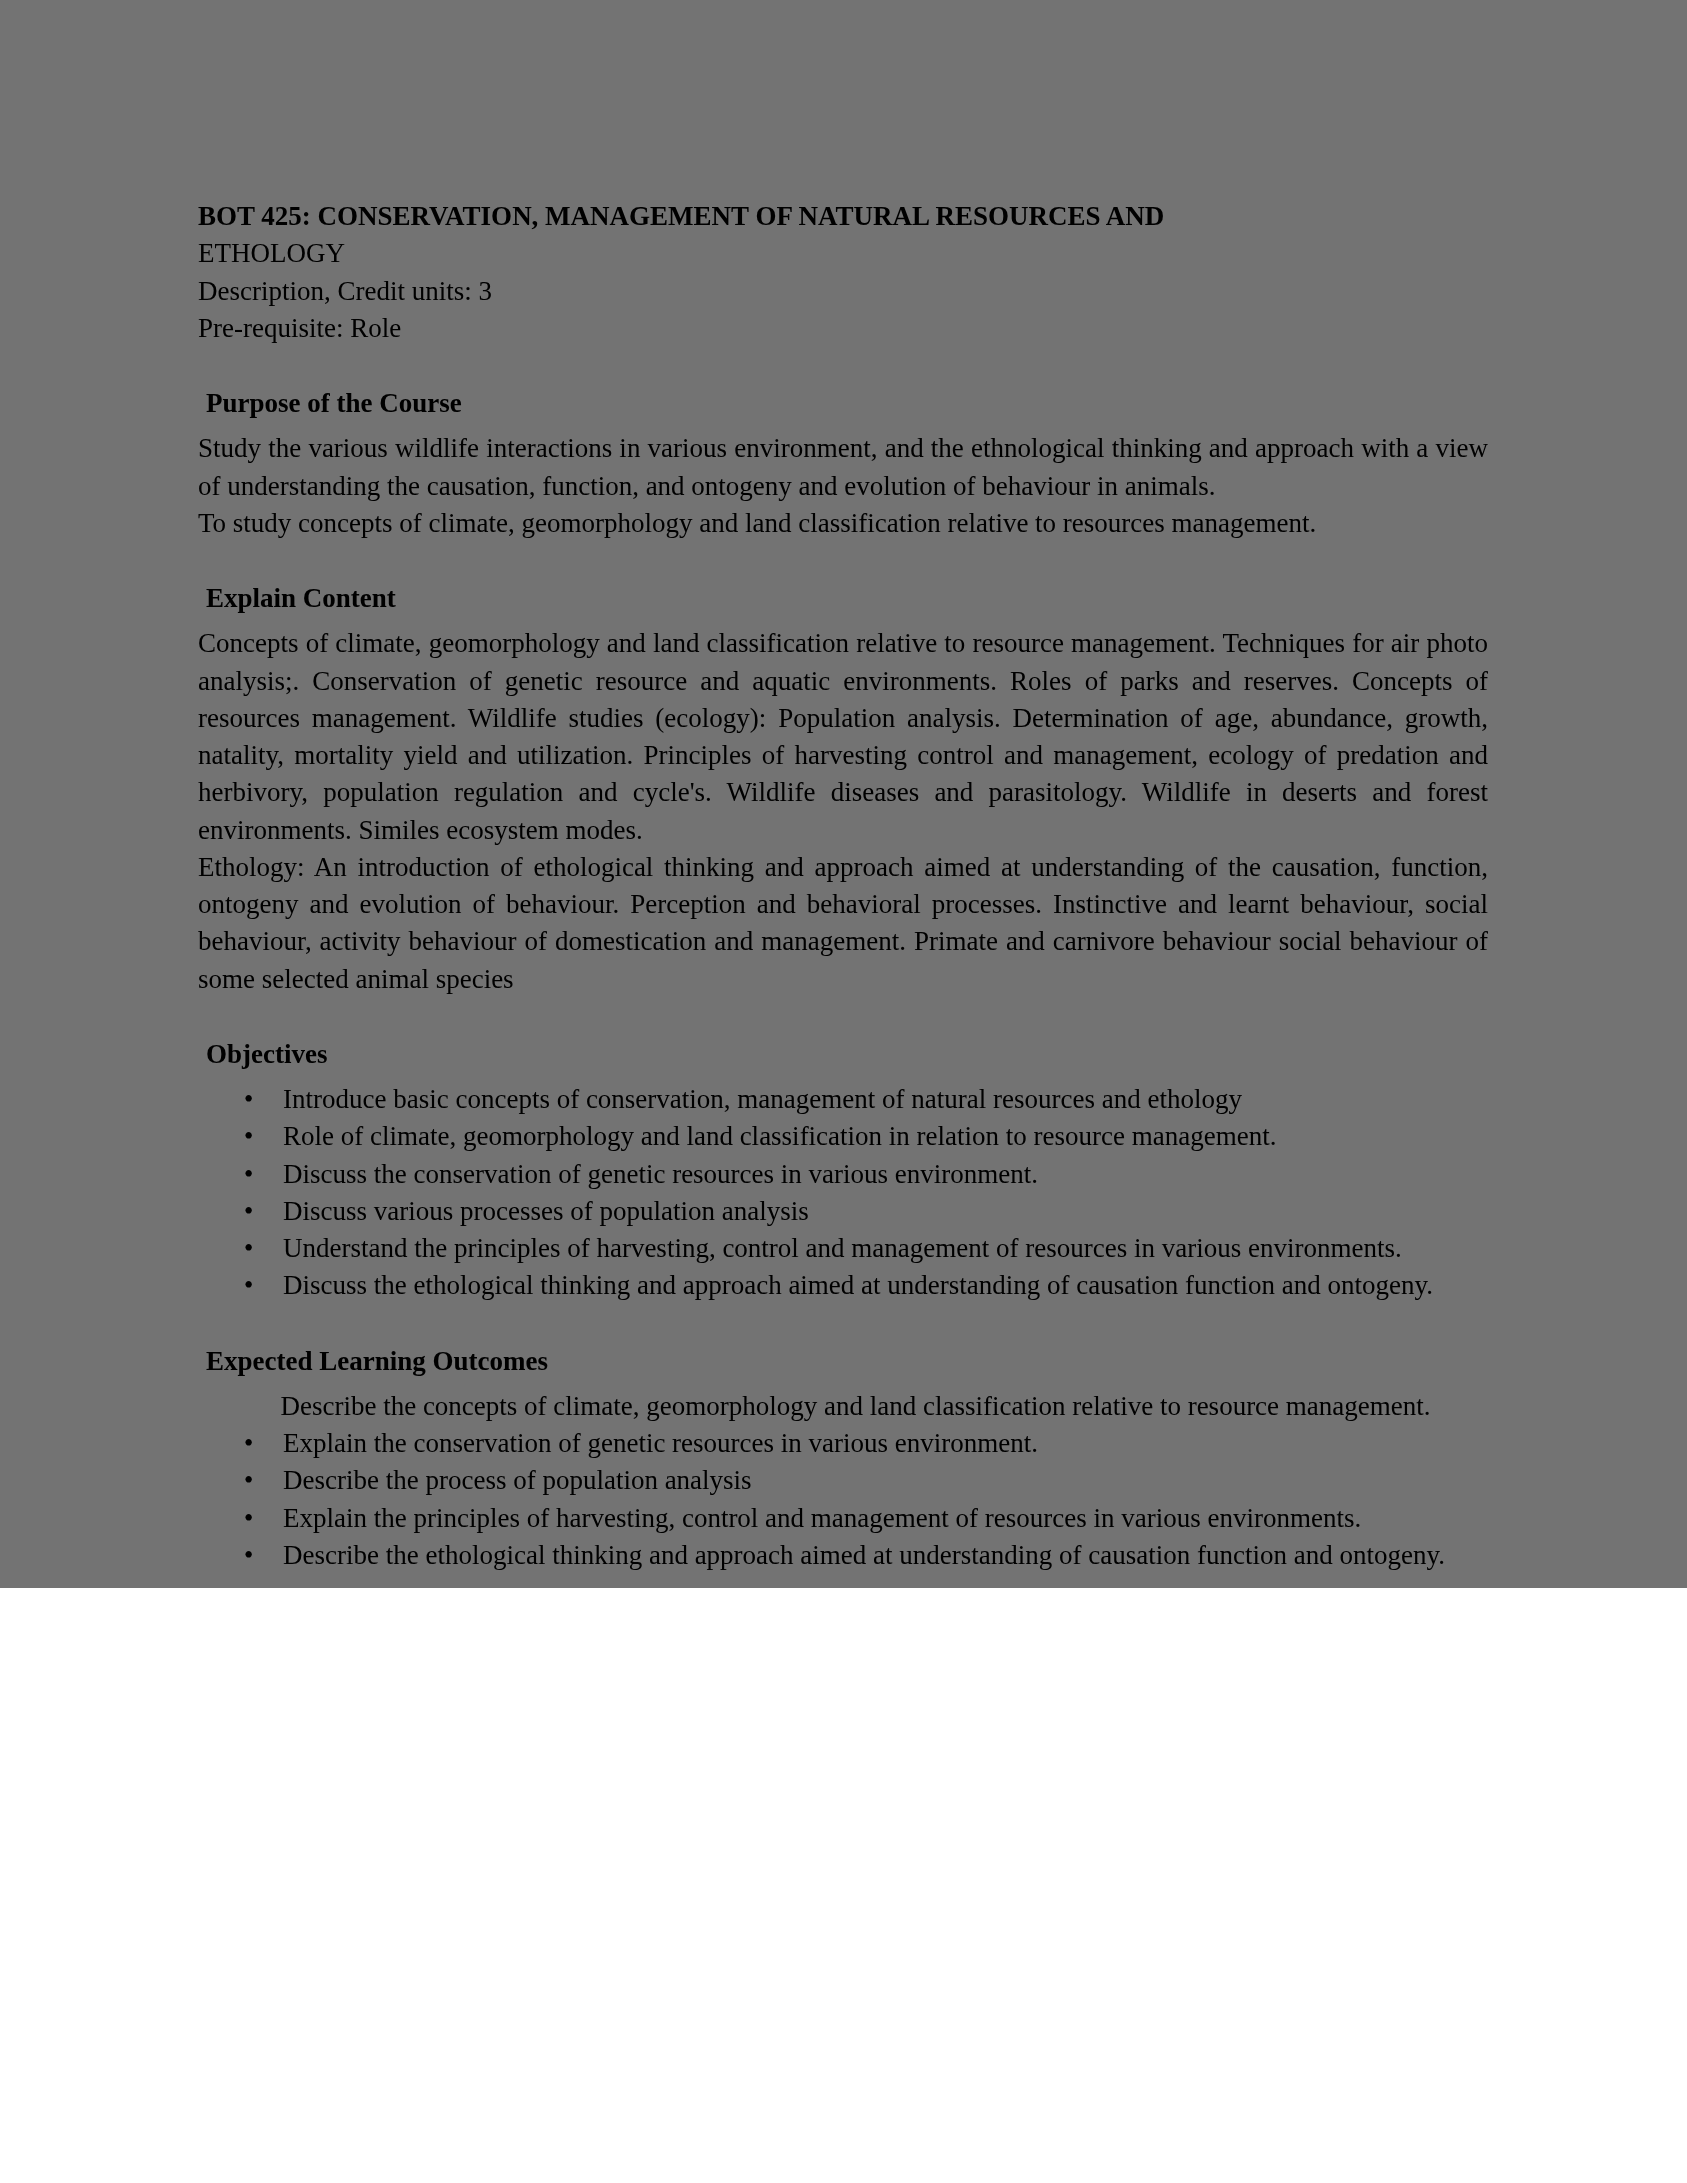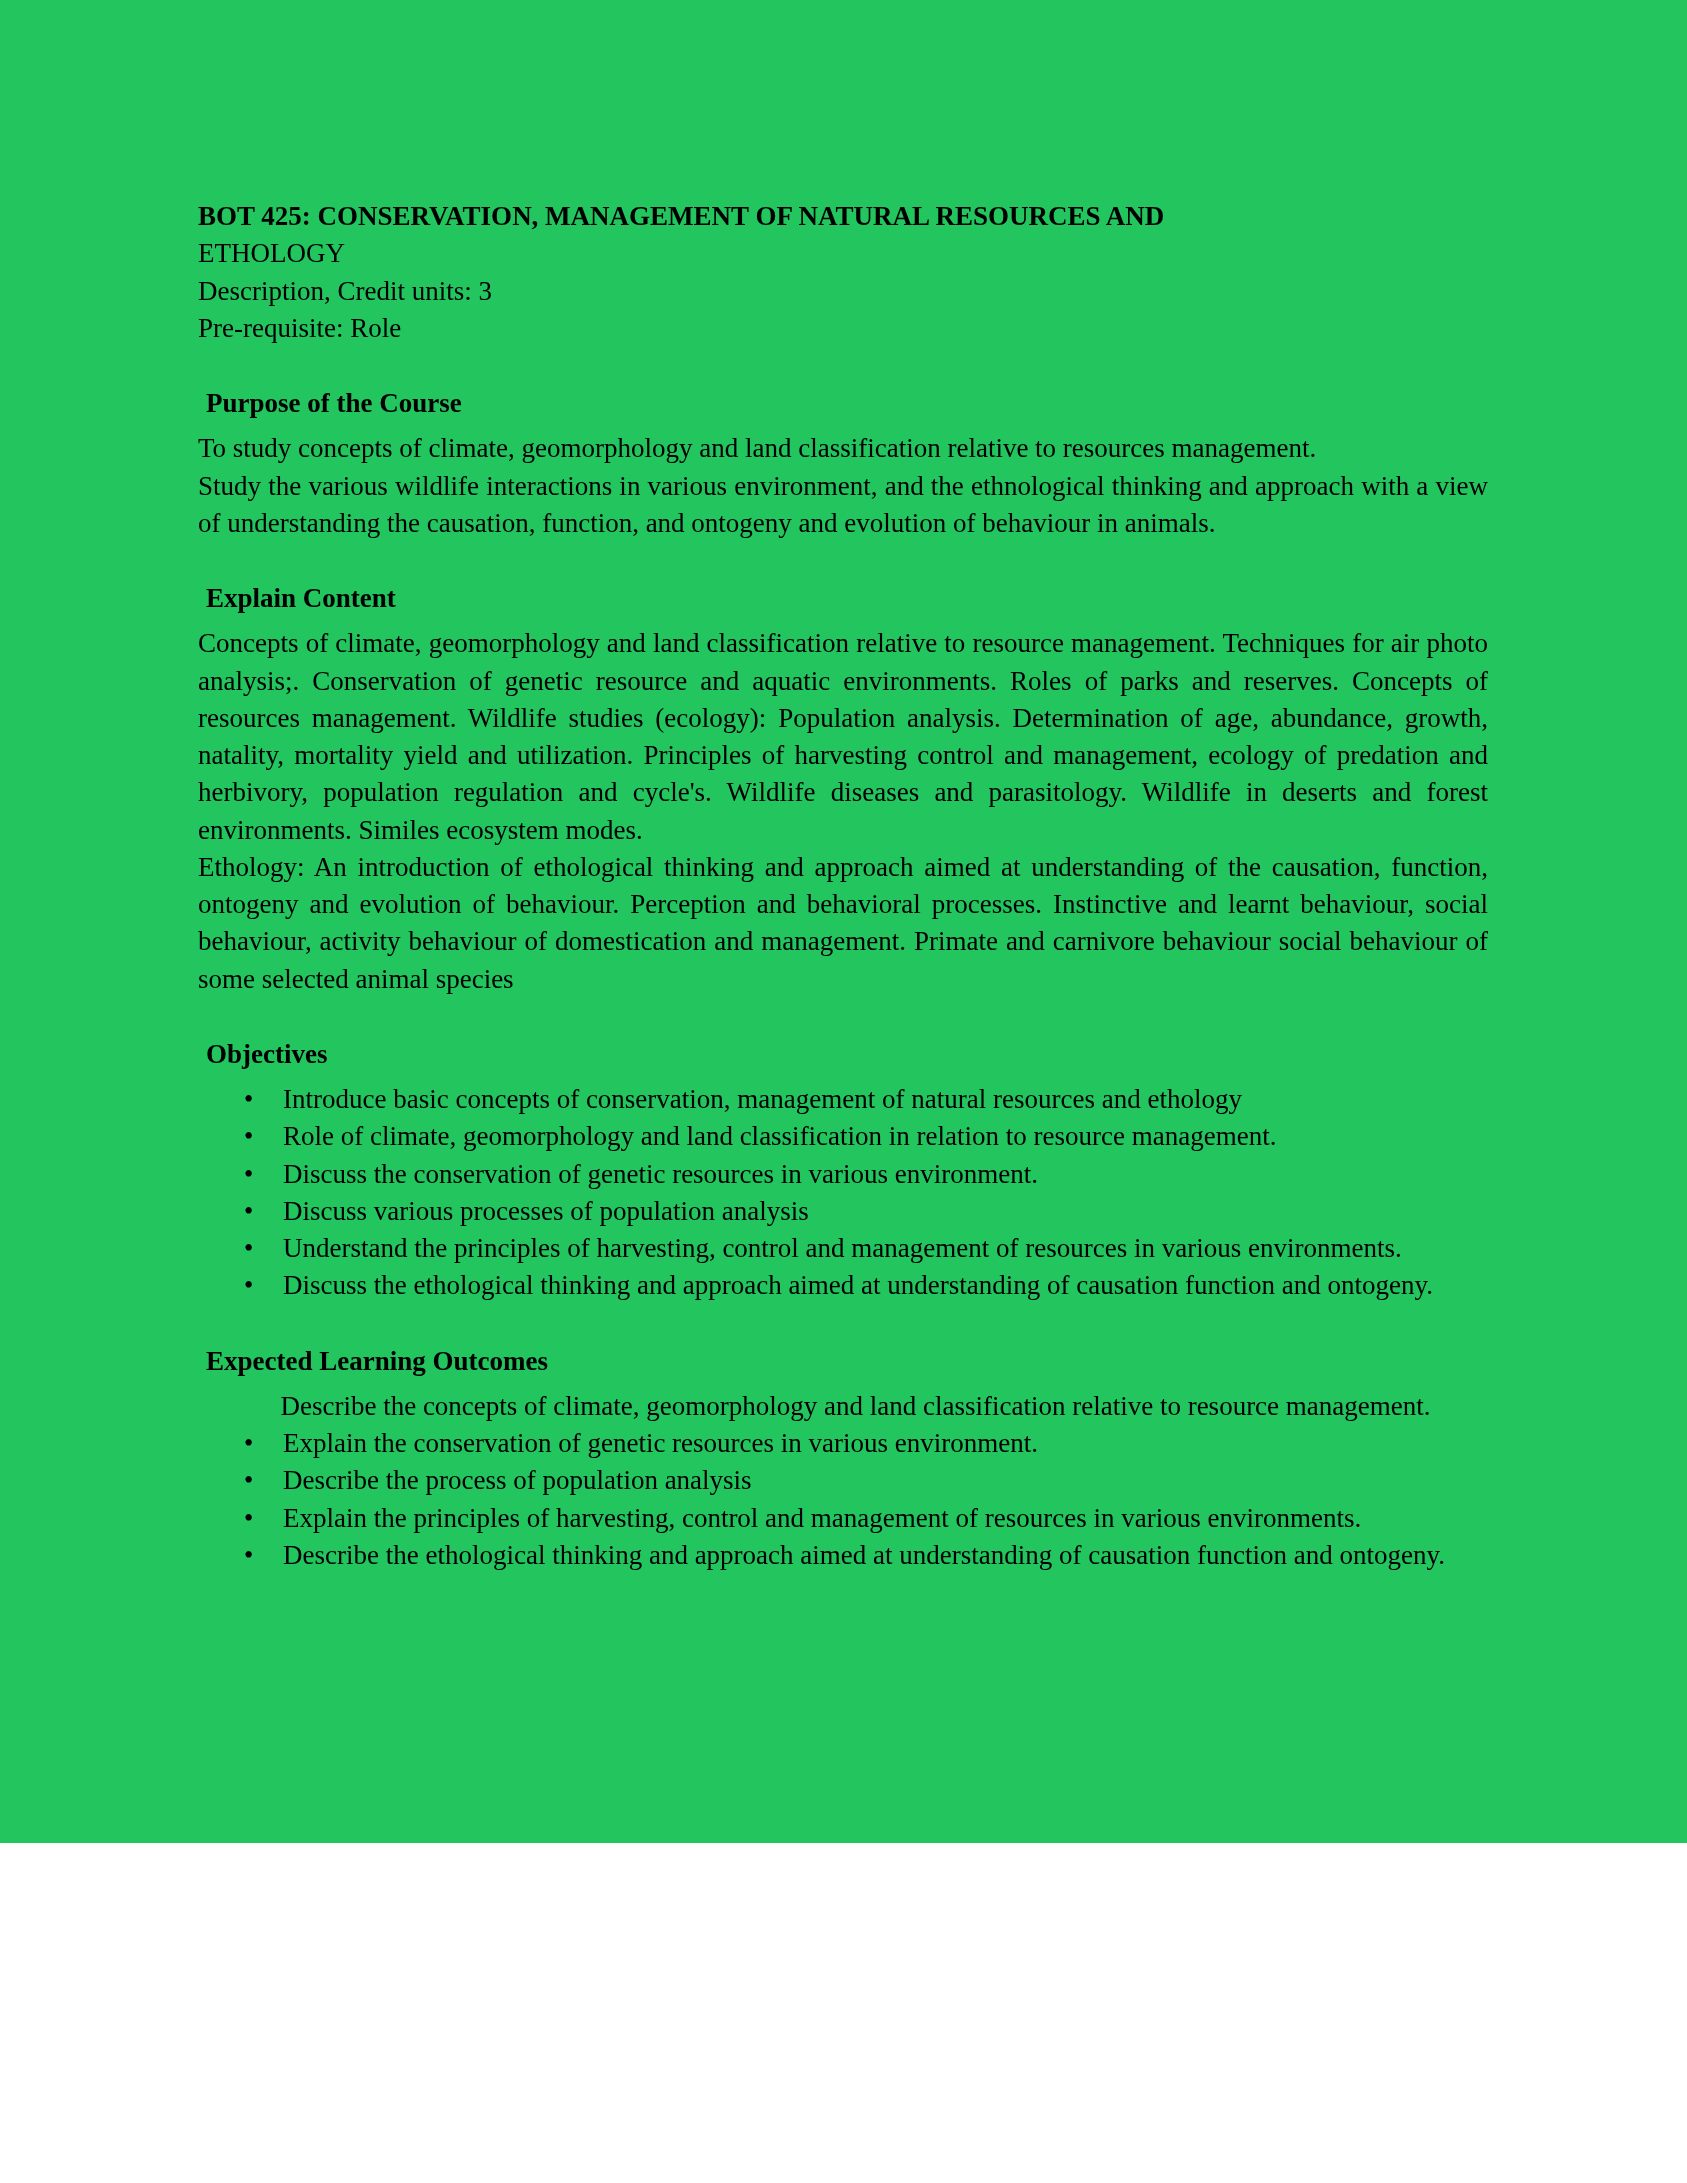--- a/index.html
+++ b/index.html
@@ -10,23 +10,23 @@
   body {
     width: 1687px;
     height: 2183px;
     font-family: "Liberation Serif", "DejaVu Serif", serif;
     color: #000000;
     -webkit-font-smoothing: antialiased;
   }
   .page {
     box-sizing: border-box;
     width: 1687px;
-    height: 1843px;
+    height: 1588px;
     padding: 198px 198px 132px 198px;
-    background: #22c55e;
+    background: #737373;
   }
   .doc {
     width: 1290px;
     font-size: 27px;
     line-height: 1.38;
   }
   .title {
     font-weight: bold;
     text-align: justify;
     text-justify: inter-word;
@@ -94,22 +94,22 @@
   <div class="doc">
 
     <div class="title">BOT 425: CONSERVATION, MANAGEMENT OF NATURAL RESOURCES AND</div>
     <div class="title-line2">ETHOLOGY</div>
     <div class="meta">Description, Credit units: 3</div>
     <div class="meta">Pre-requisite: Role</div>
 
     <div class="gap"></div>
 
     <div class="heading">Purpose of the Course</div>
+    <div class="para">Study the various wildlife interactions in various environment, and the ethnological thinking and approach with a view of understanding the causation, function, and ontogeny and evolution of behaviour in animals.</div>
     <div class="para">To study concepts of climate, geomorphology and land classification relative to resources management.</div>
-    <div class="para">Study the various wildlife interactions in various environment, and the ethnological thinking and approach with a view of understanding the causation, function, and ontogeny and evolution of behaviour in animals.</div>
 
     <div class="gap"></div>
 
     <div class="heading">Explain Content</div>
     <div class="bold-block">Concepts of climate, geomorphology and land classification relative to resource management. Techniques for air photo analysis;. Conservation of genetic resource and aquatic environments. Roles of parks and reserves. Concepts of resources management. Wildlife studies (ecology): Population analysis. Determination of age, abundance, growth, natality, mortality yield and utilization. Principles of harvesting control and management, ecology of predation and herbivory, population regulation and cycle's. Wildlife diseases and parasitology. Wildlife in deserts and forest environments. Similes ecosystem modes.</div>
     <div class="bold-block">Ethology: An introduction of ethological thinking and approach aimed at understanding of the causation, function, ontogeny and evolution of behaviour. Perception and behavioral processes. Instinctive and learnt behaviour, social behaviour, activity behaviour of domestication and management. Primate and carnivore behaviour social behaviour of some selected animal species</div>
 
     <div class="gap"></div>
 
     <div class="heading">Objectives</div>

